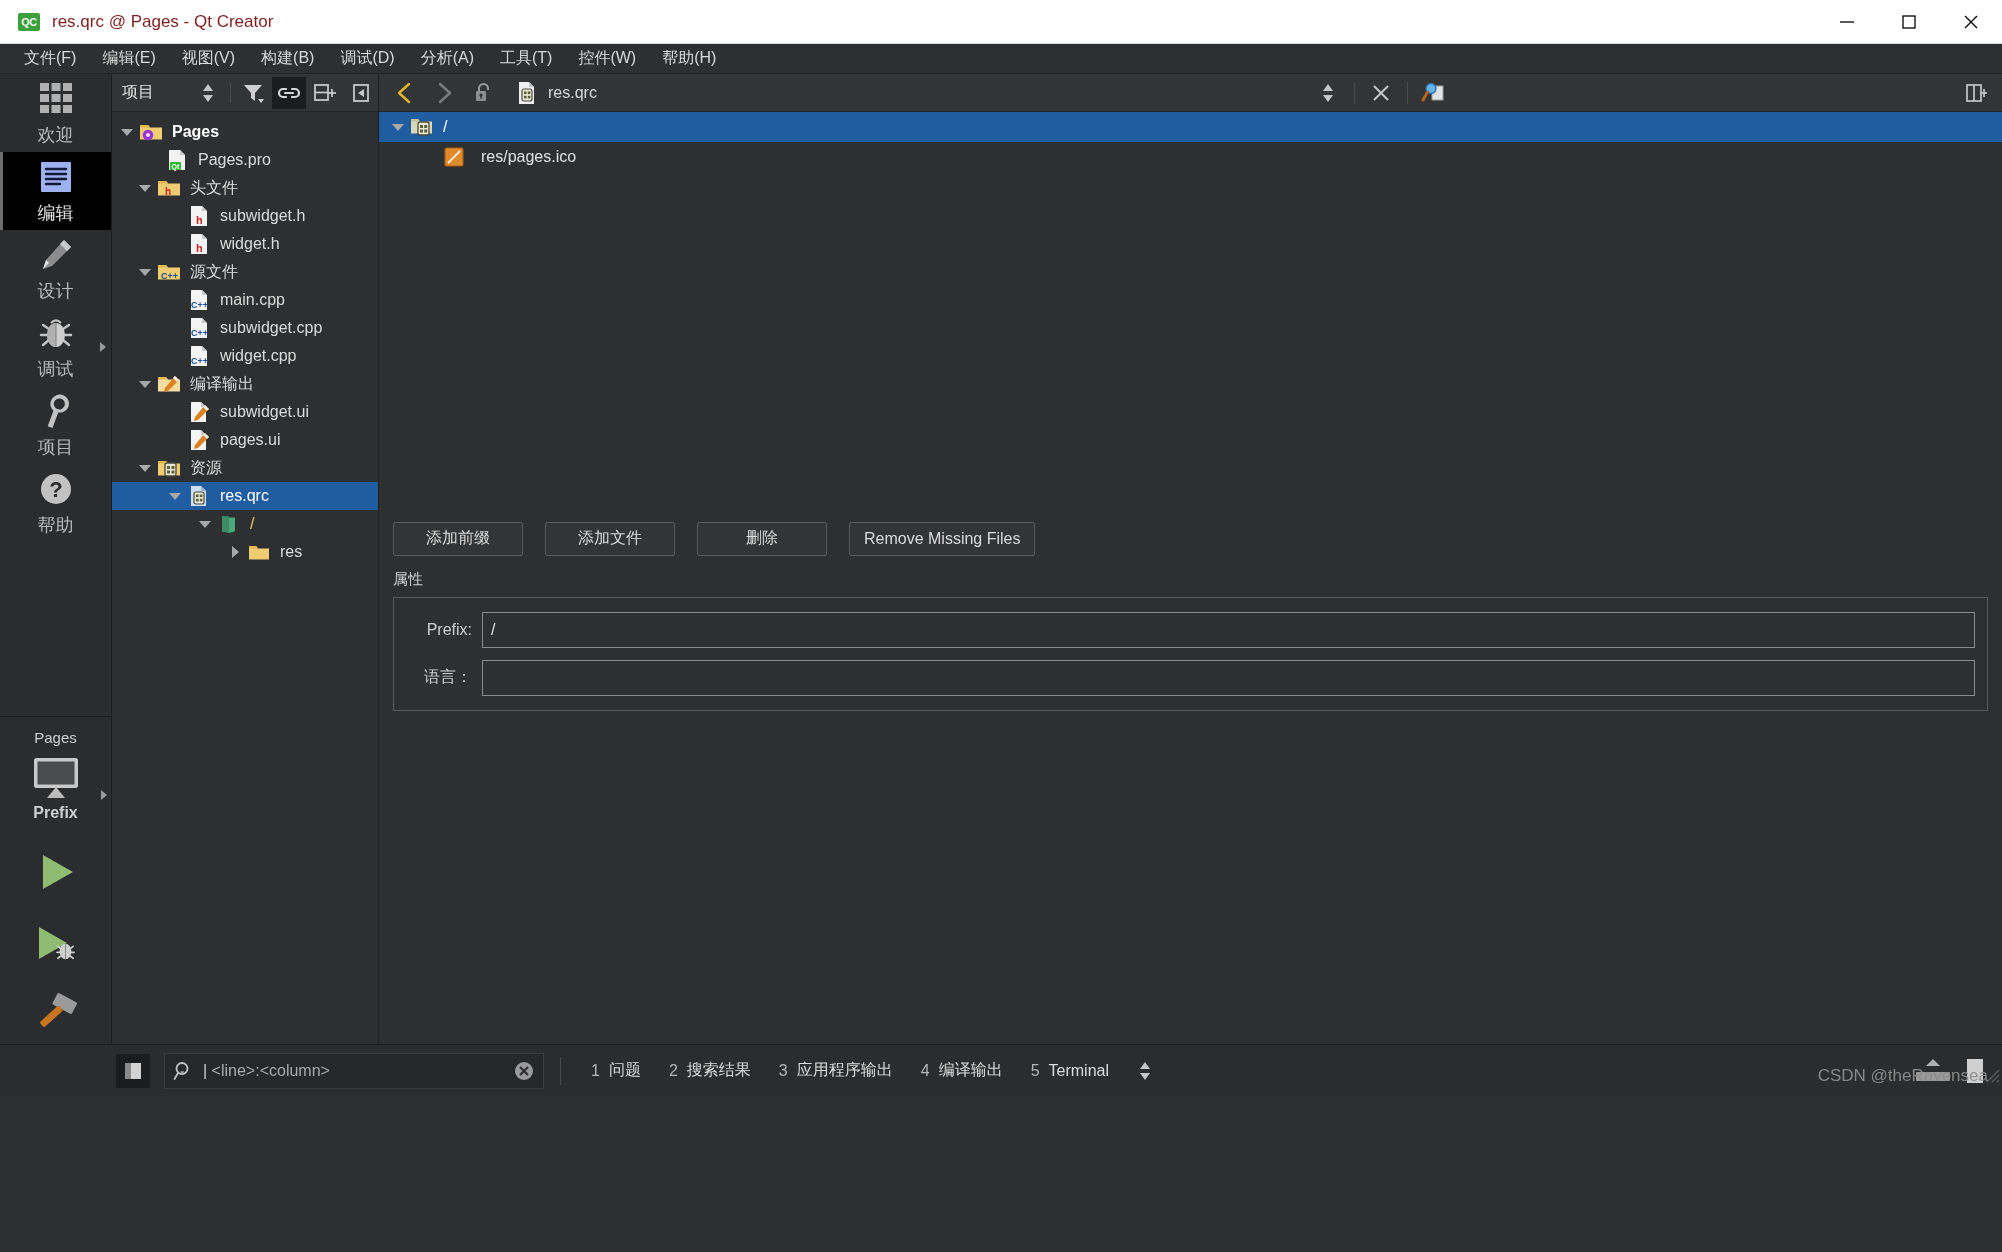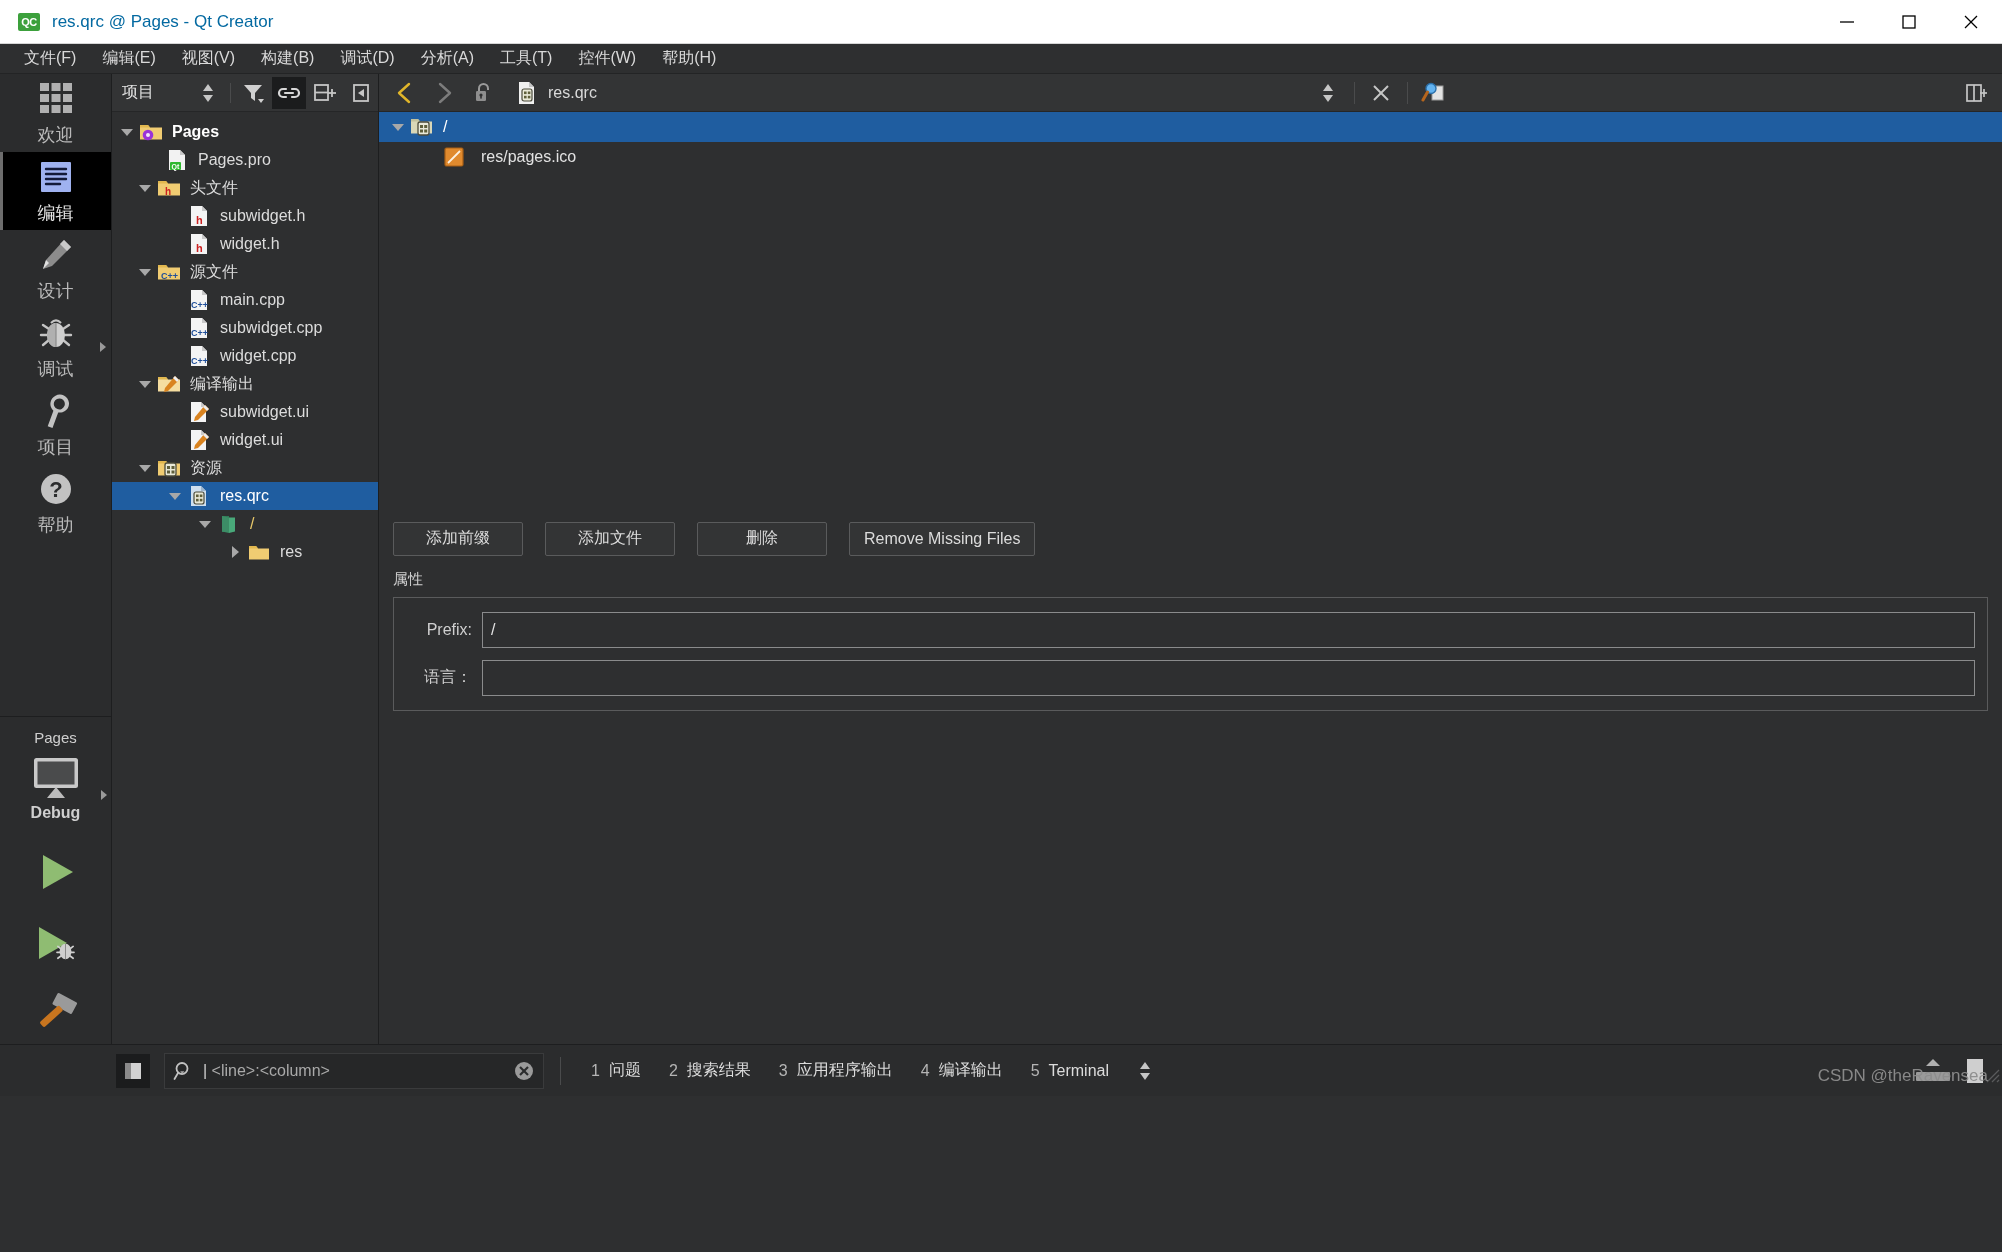--- a/index.html
+++ b/index.html
@@ -20,21 +20,21 @@
     border-bottom: 1px solid #d6d6d6;
     flex: 0 0 44px;
   }
   .titlebar .tb-left { display: flex; align-items: center; padding-left: 18px; gap: 12px; }
   .qt-logo {
     width: 22px; height: 18px; background: #3ca03c; border-radius: 2px;
     display: flex; align-items: center; justify-content: center;
     color: #fff; font-size: 11px; font-weight: bold; letter-spacing: -0.5px;
     font-family: "Liberation Sans", sans-serif;
   }
-  .tb-title { font-size: 17px; color: #0369a1; }
+  .tb-title { font-size: 17px; color: #7f1d1d; }
   .titlebar .tb-right { margin-left: auto; display: flex; height: 100%; }
   .win-btn {
     width: 62px; height: 100%; display: flex; align-items: center; justify-content: center;
     color: #000;
   }
   .win-btn svg { display: block; }
 
   
   .menubar {
     height: 30px; background: #2e2f30; display: flex; align-items: center;
@@ -318,21 +318,21 @@
         <div class="kit-name">Pages</div>
         <div class="kit-row">
           <div class="mode-icon" style="width:52px;height:48px;">
             <svg width="50" height="44" viewBox="0 0 50 44">
               <rect x="3" y="2" width="44" height="30" rx="2.5" fill="#c9c9c9"></rect>
               <rect x="6.5" y="5.5" width="37" height="23" fill="#4a4b4c"></rect>
               <path d="M16 42 L25 31 L34 42 Z" fill="#bcbcbc"></path>
             </svg>
           </div>
           <div class="arrow-r"></div>
-          <div class="kit-label">Debug</div>
+          <div class="kit-label">Prefix</div>
         </div>
 
         <div class="run-btns">
           <div class="run-btn">
             <svg width="46" height="46" viewBox="0 0 46 46">
               <path d="M10 6 L40 23 L10 40 Z" fill="#8fbc72"></path>
             </svg>
           </div>
           <div class="run-btn">
             <svg width="50" height="46" viewBox="0 0 50 46">
@@ -551,21 +551,21 @@
         <div class="trow" style="padding-left:52px">
           <div class="twist"></div>
           <div class="ticon">
             <svg width="22" height="22" viewBox="0 0 22 22">
               <path d="M3 1 h10 l5 5 v15 h-15 Z" fill="#f4f4f4"></path>
               <path d="M13 1 l5 5 h-5 Z" fill="#c9c9c9"></path>
               <path d="M17 4 L21 8 L10 19 L6 20 L7 16 Z" fill="#d9831f"></path>
               <path d="M17 4 L21 8 L19 10 L15 6 Z" fill="#ececec"></path>
             </svg>
           </div>
-          <div class="tlabel">widget.ui</div>
+          <div class="tlabel">pages.ui</div>
         </div>
 
         <div class="trow" style="padding-left:22px">
           <div class="twist">
               <div class="caret-down"></div>
             </div>
           <div class="ticon">
             <svg width="24" height="20" viewBox="0 0 24 20">
               <path d="M1 3 h8 l2 2.5 h12 v12 h-22 Z" fill="#f0cc72"></path>
               <path d="M1 3 h8 l2 2.5 h-10 Z" fill="#e2b84f"></path>

